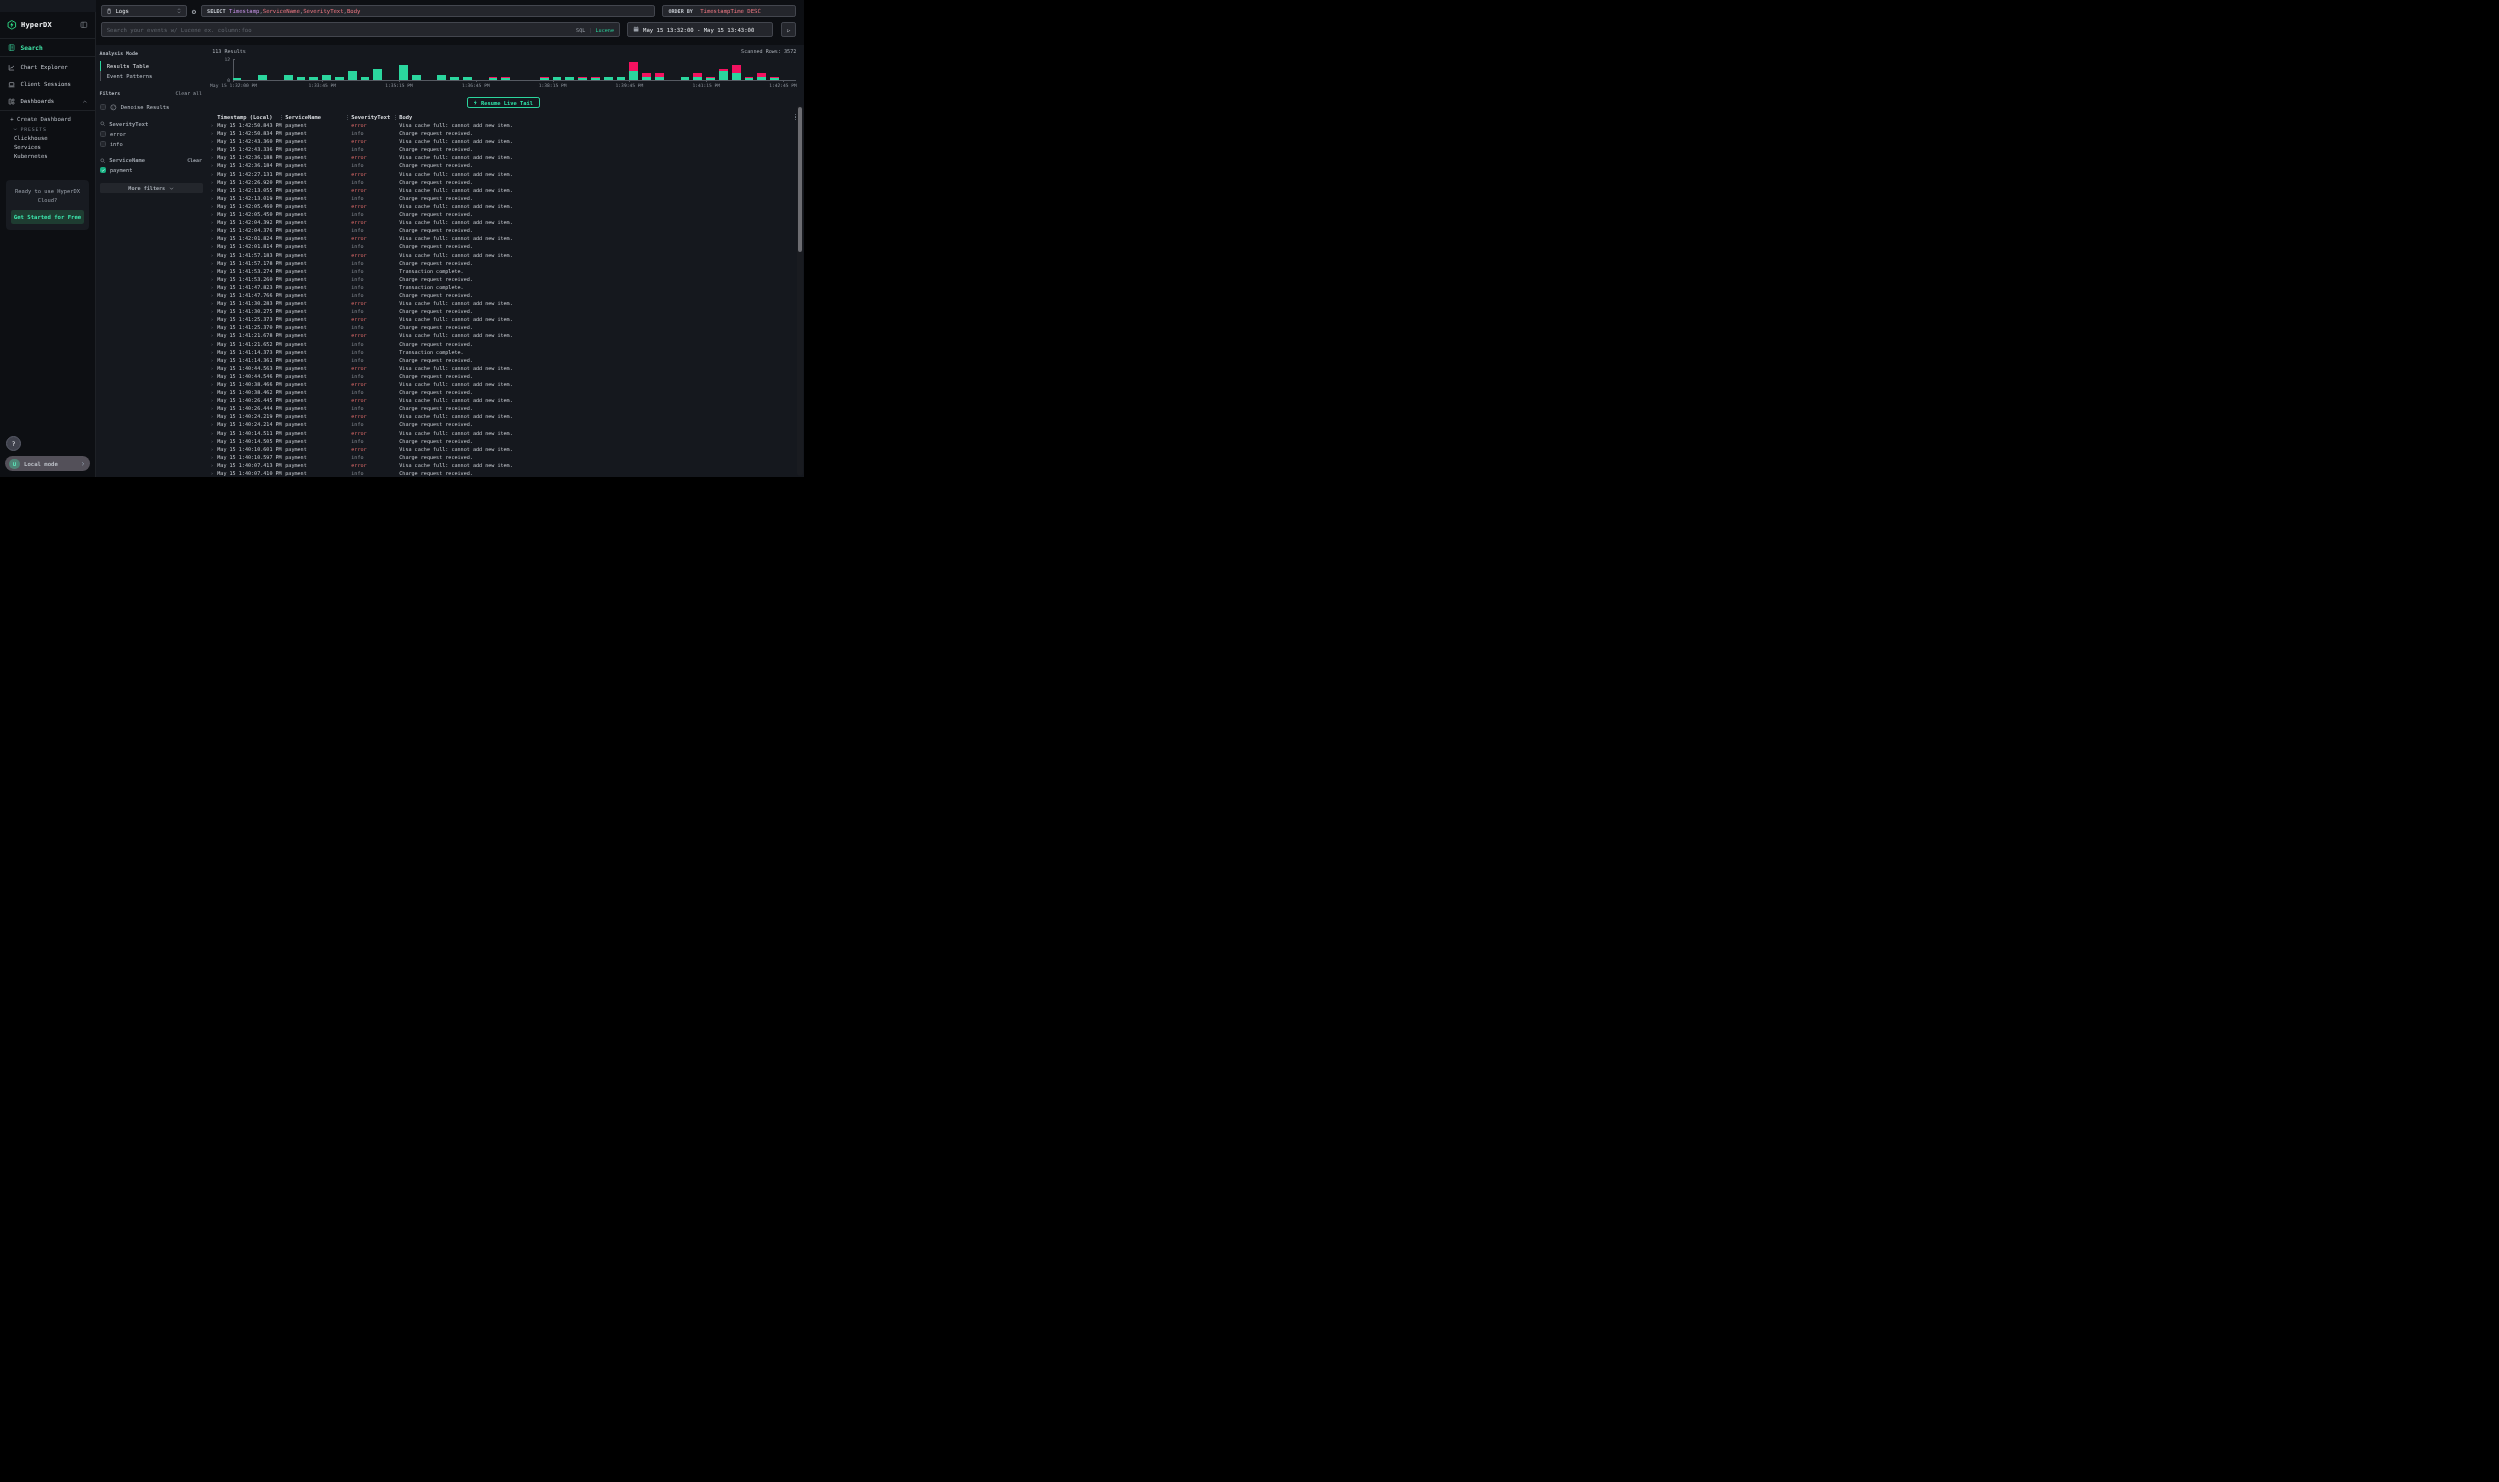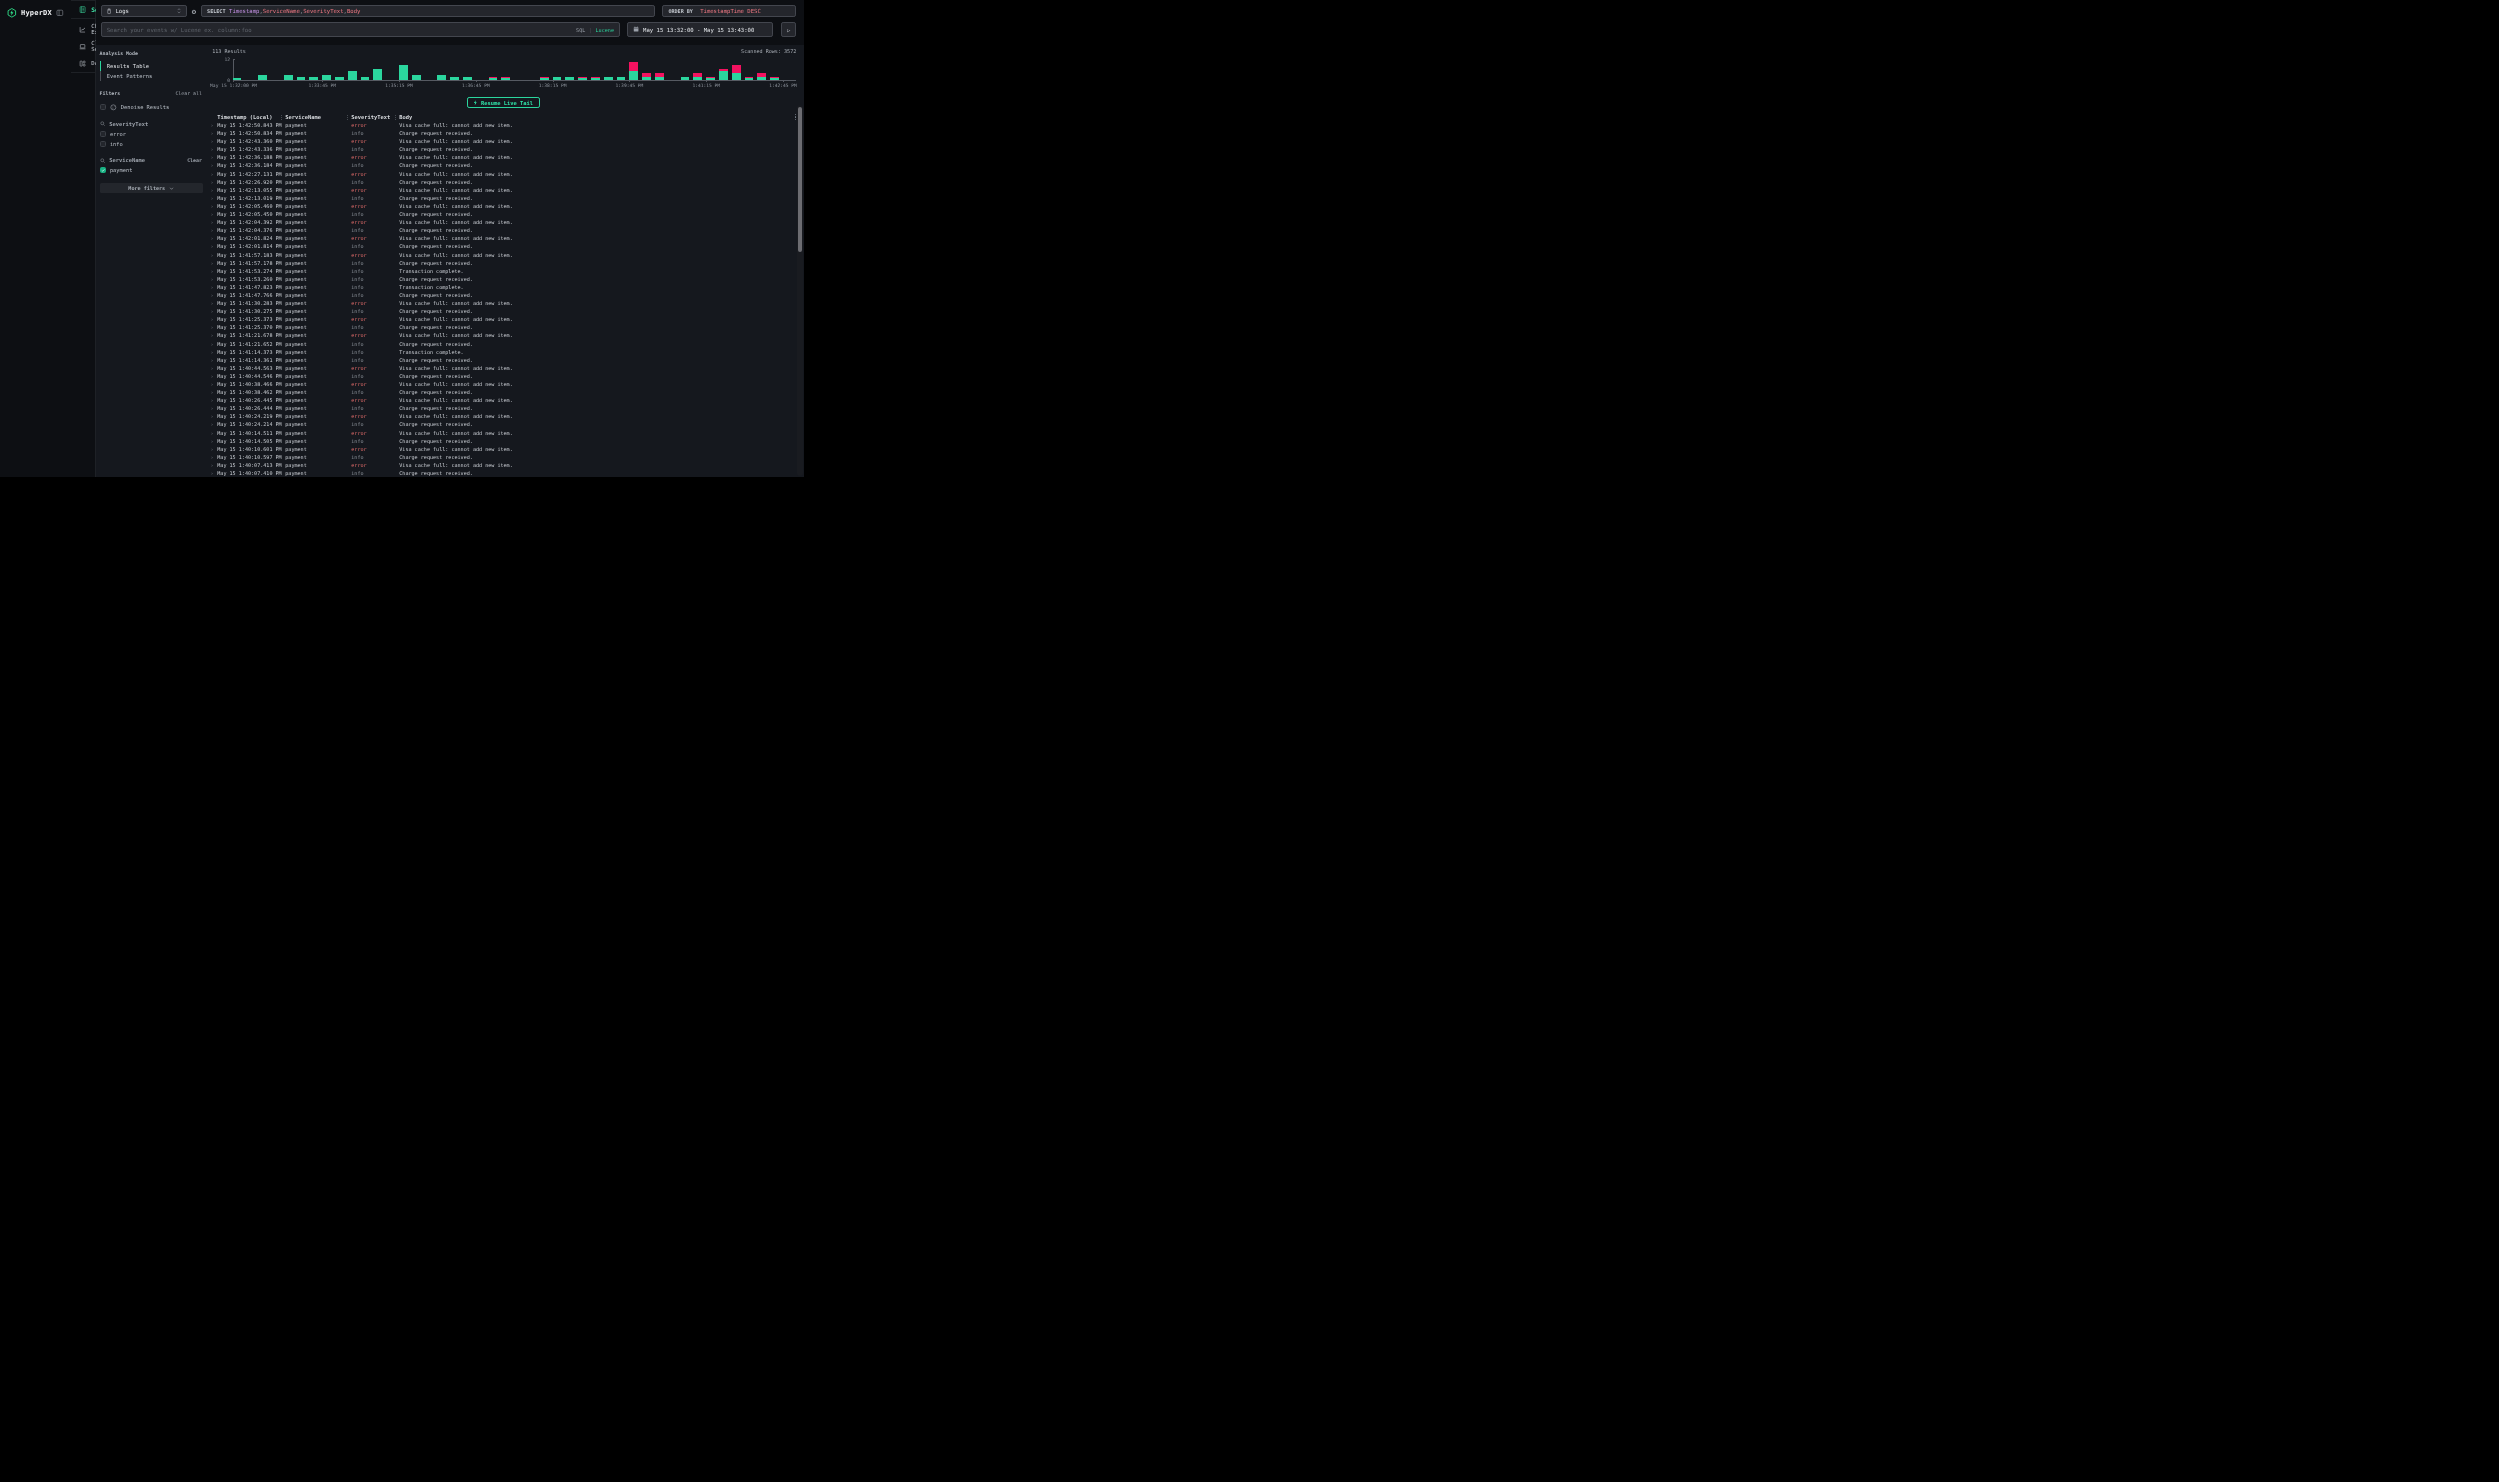--- a/index.html
+++ b/index.html
@@ -1,22 +1,22 @@
 <!DOCTYPE html>
 <html style="font-size:8.2px"><head>
 <meta charset="utf-8">
 <style>
   html,body{margin:0;padding:0;background:#000;}
   .app{position:relative;width:804px;height:477px;background:#15181e;overflow:hidden;
        font-family:"DejaVu Sans Mono",monospace;-webkit-font-smoothing:antialiased;}
   svg{display:block;}
 
   
-  .sidebar{position:absolute;left:0;top:0;bottom:0;width:96px;background:#0d0f13;
-           border-right:0.5px solid #1e2126;display:flex;flex-direction:row;box-sizing:border-box;}
+  .sidebar{position:absolute;left:0;top:12px;bottom:0;width:96px;background:#0d0f13;
+           border-right:0.5px solid #1e2126;display:flex;flex-direction:column;box-sizing:border-box;}
   .logo-row{height:26px;display:flex;align-items:center;padding:0 7.2px;gap:4.1px;}
   .logo-text{font-weight:bold;font-size:7px;color:#f2f4f6;flex:1;letter-spacing:0.2px;}
   .collapse-btn{color:#8f959e;cursor:pointer;}
   .nav-item{height:17px;display:flex;align-items:center;padding:0 7.7px;color:#c6cbd2;
             font-size:5.6px;gap:5.6px;cursor:pointer;}
   .nav-item.active{color:#40e6a8;font-weight:bold;font-size:6.2px;height:17.4px;
                    border-top:0.5px solid #1e2126;border-bottom:0.5px solid #1e2126;margin-bottom:1.5px;}
   .nav-item .chev-right-slot{margin-left:auto;color:#9aa0a9;}
   .nav-item.last{border-bottom:0.5px solid #1e2126;}
   .sub-item{padding:2.1px 0 2.1px 10.3px;font-size:5.6px;color:#b6bcc4;cursor:pointer;margin-top:3.1px;}

